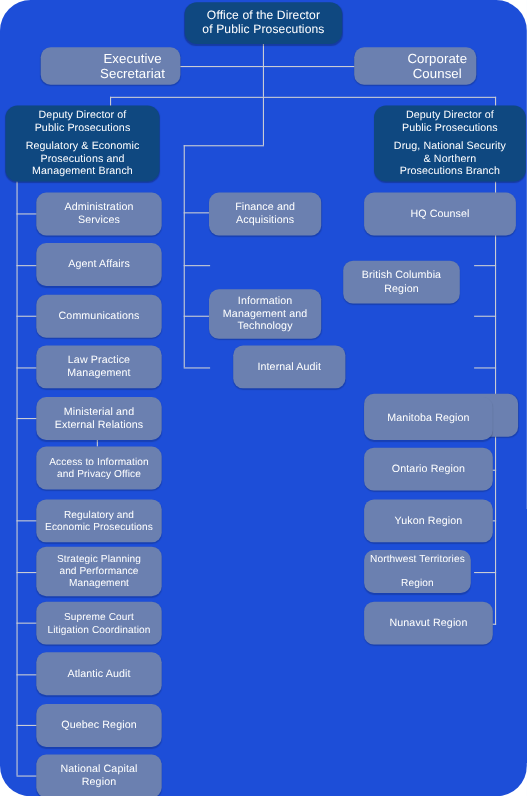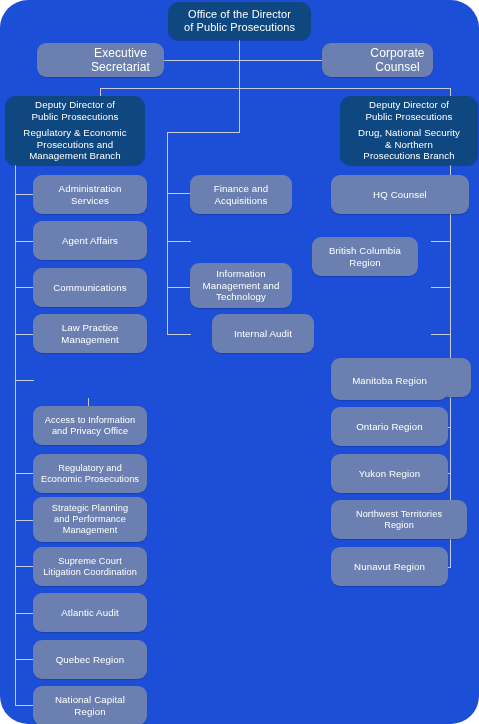--- a/index.html
+++ b/index.html
@@ -137,20 +137,24 @@
   <div class="node mid fs95" style="left:33px;top:221px;width:114px;height:39px;">
     <span>Agent Affairs</span>
   </div>
   <div class="node mid fs95" style="left:33px;top:268px;width:114px;height:39px;">
     <span>Communications</span>
   </div>
   <div class="node mid fs95" style="left:33px;top:314px;width:114px;height:39px;">
     <span>Law Practice</span>
     <span>Management</span>
   </div>
+  <div class="node mid fs95" style="left:33px;top:361px;width:114px;height:39px;">
+    <span>Ministerial and</span>
+    <span>External Relations</span>
+  </div>
   <div class="node mid fs9" style="left:33px;top:406px;width:114px;height:39px;">
     <span>Access to Information</span>
     <span>and Privacy Office</span>
   </div>
   <div class="node mid fs9" style="left:33px;top:454px;width:114px;height:39px;">
     <span>Regulatory and</span>
     <span>Economic Prosecutions</span>
   </div>
   <div class="node mid fs9" style="left:33px;top:497px;width:114px;height:45px;">
     <span>Strategic Planning</span>
@@ -197,21 +201,21 @@
   </div>
   <div class="node mid fs95" style="left:331px;top:361px;width:117px;height:39px;">
     <span>Manitoba Region</span>
   </div>
   <div class="node mid fs95" style="left:331px;top:407px;width:117px;height:39px;">
     <span>Ontario Region</span>
   </div>
   <div class="node mid fs95" style="left:331px;top:454px;width:117px;height:39px;">
     <span>Yukon Region</span>
   </div>
-  <div class="node mid fs9" style="left:331px;top:500px;width:136px;height:39px;">
+  <div class="node mid fs9" style="left:331px;top:500px;width:97px;height:39px;justify-content:space-between;">
     <span>Northwest Territories</span>
     <span>Region</span>
   </div>
   <div class="node mid fs95" style="left:331px;top:547px;width:117px;height:39px;">
     <span>Nunavut Region</span>
   </div>
 
 </div>
 
 </body></html>

